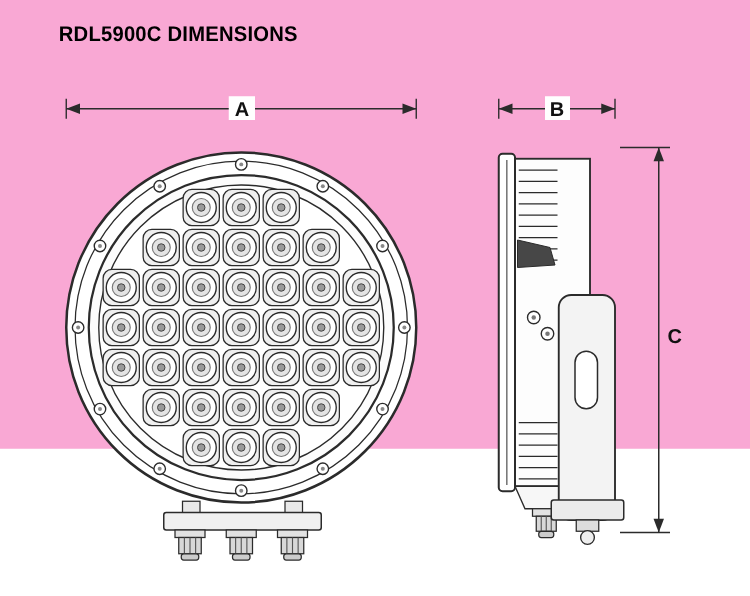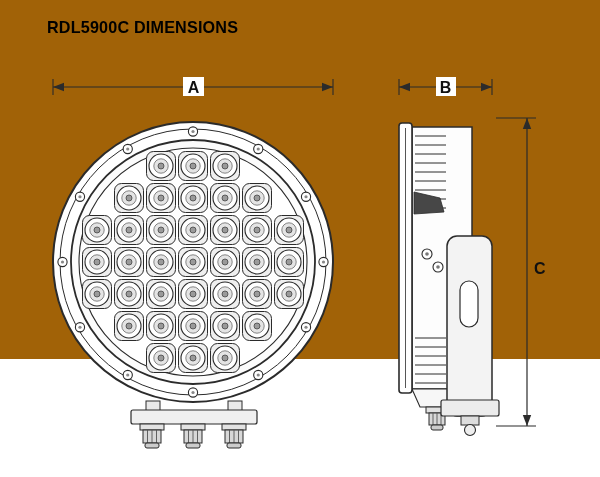--- a/index.html
+++ b/index.html
@@ -8,21 +8,21 @@
     background: #ffffff;
     width: 600px;
     height: 477px;
     overflow: hidden;
     font-family: "Liberation Sans", sans-serif;
   }
   .canvas {
     position: relative;
     width: 600px;
     height: 359px;
-    background: #a16207;
+    background: #f9a8d4;
   }
   .page-title {
     position: absolute;
     left: 47px;
     top: 18px;
     margin: 0;
     font-size: 17px;
     font-weight: 800;
     letter-spacing: 0.2px;
     color: #000000;

